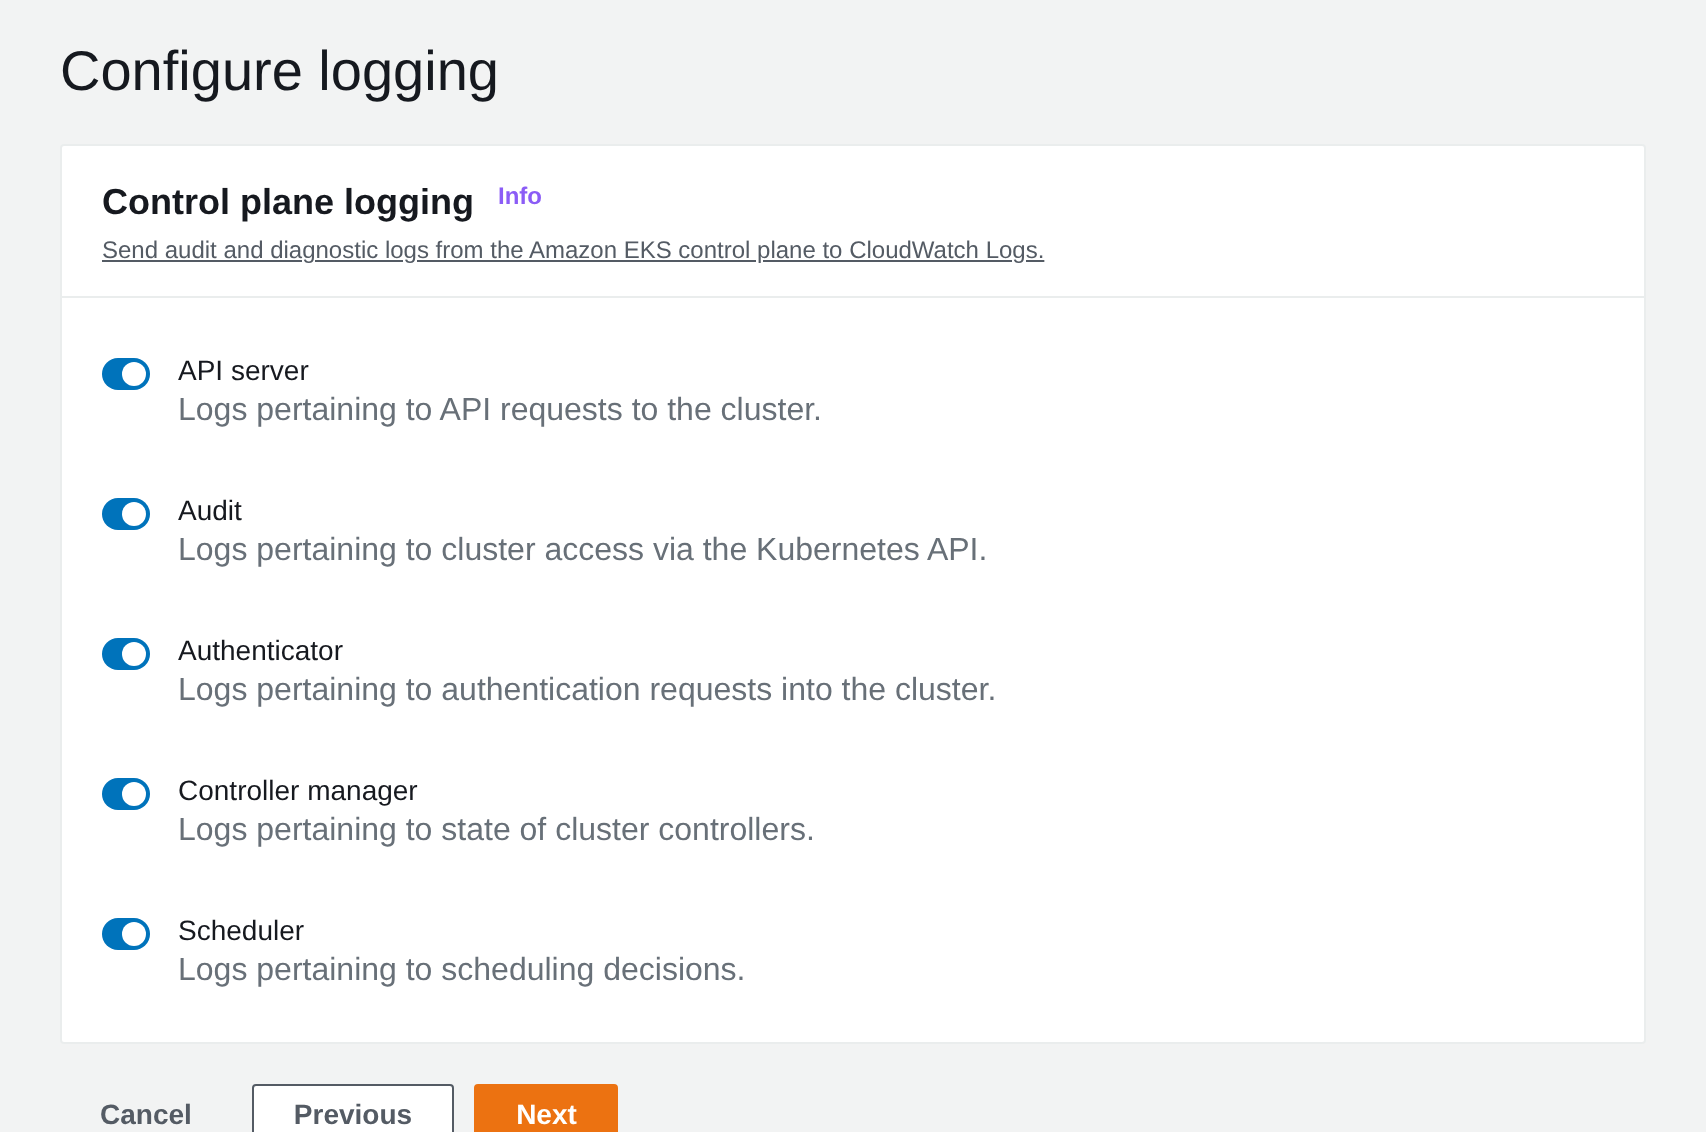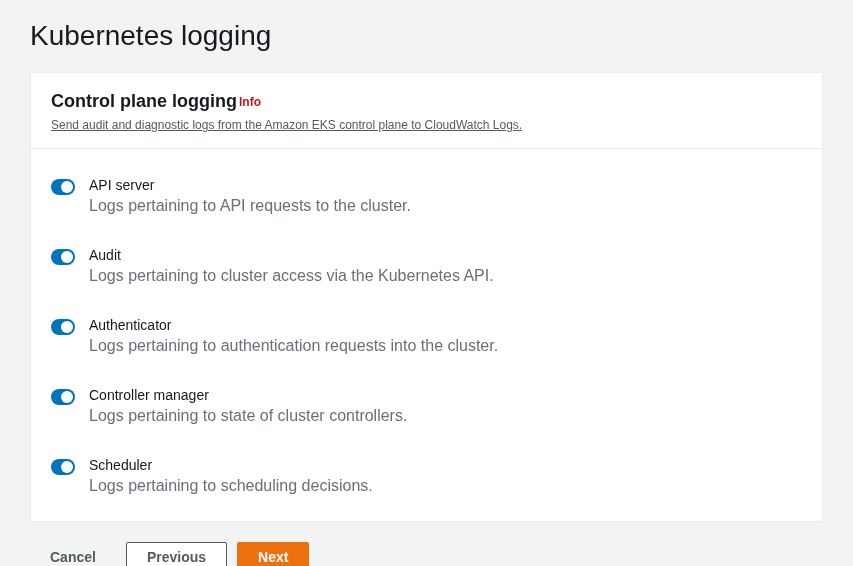--- a/index.html
+++ b/index.html
@@ -24,31 +24,31 @@
       background: #fff;
       border: 1px solid #eaeded;
       border-radius: 2px;
     }
     .panel-header {
       padding: 18px 20px 16px 20px;
       border-bottom: 1px solid #eaeded;
     }
     .panel-title-row {
       display: flex;
-      align-items: center;
-      gap: 2px;
+      align-items: flex-start;
+      gap: 12px;
     }
     .panel-title {
       font-size: 18px;
       font-weight: 700;
       color: #16191f;
     }
     .info-link {
       font-size: 12px;
-      color: #b91c1c;
+      color: #8b5cf6;
       font-weight: 700;
       cursor: pointer;
     }
     .panel-desc {
       font-size: 12px;
       color: #545b64;
       margin-top: 6px;
       text-decoration: underline;
     }
     .panel-body {
@@ -122,21 +122,21 @@
     }
     .btn-primary {
       background: #ec7211;
       border: 1px solid #ec7211;
       color: #fff;
     }
   </style>
 </head>
 <body>
 
-<h1 class="page-title">Kubernetes logging</h1>
+<h1 class="page-title">Configure logging</h1>
 
 <div class="panel">
   <div class="panel-header">
     <div class="panel-title-row">
       <span class="panel-title">Control plane logging</span>
       <span class="info-link">Info</span>
     </div>
     <p class="panel-desc">Send audit and diagnostic logs from the Amazon EKS control plane to CloudWatch Logs.</p>
   </div>
 

